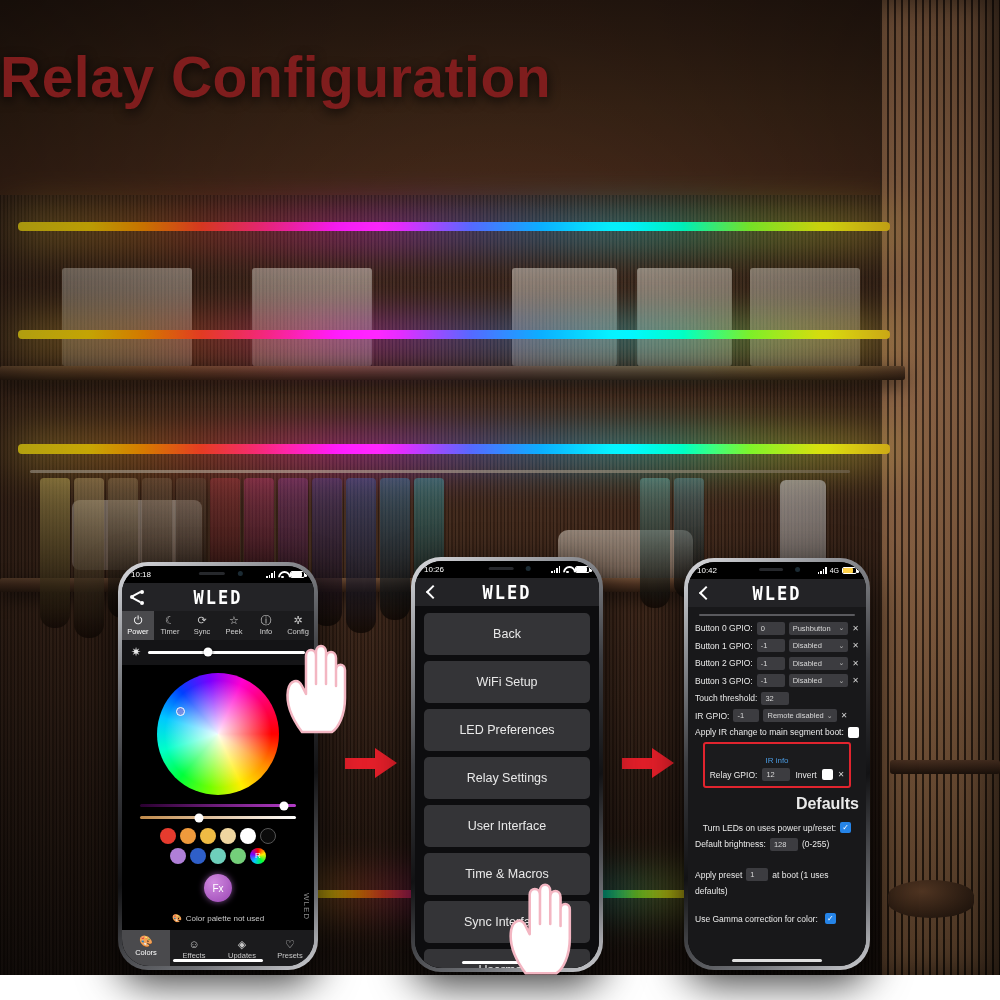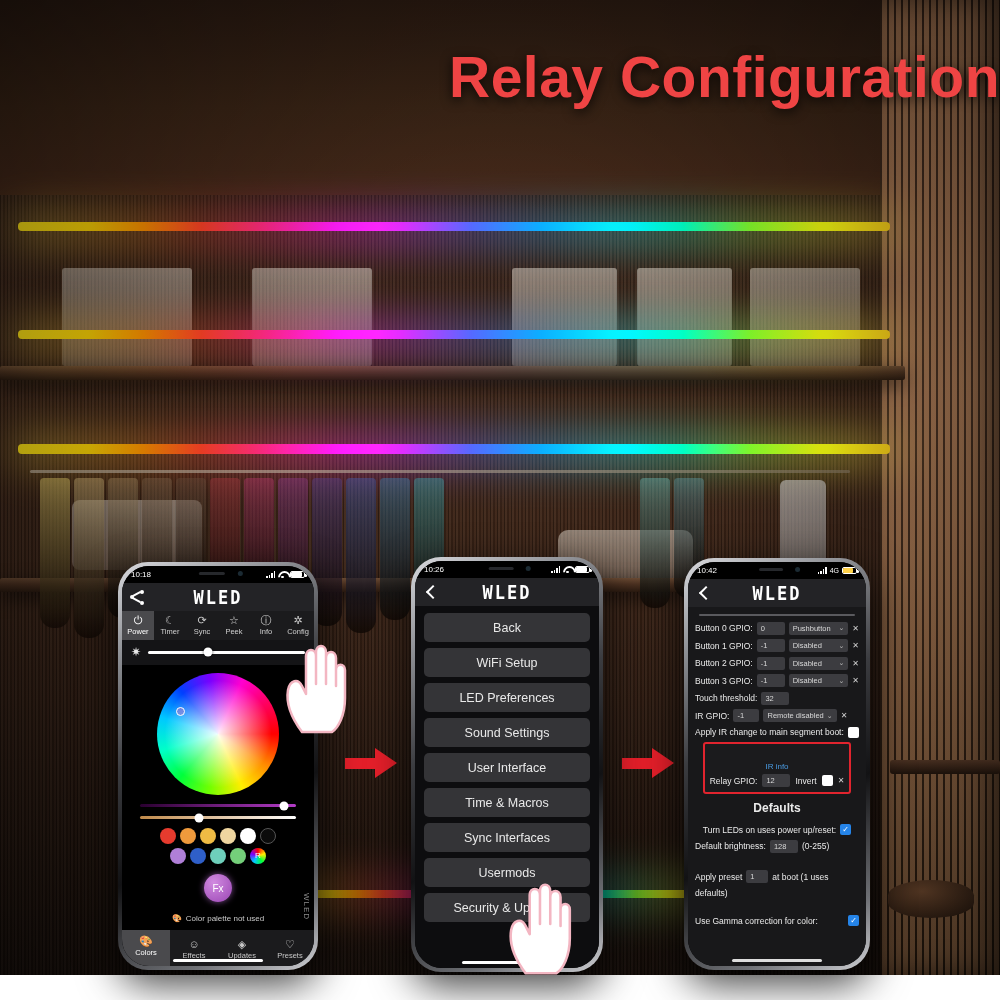--- a/index.html
+++ b/index.html
@@ -89,21 +89,21 @@
   }
   .rod {
     position: absolute; height: 3px; border-radius: 2px;
     background: linear-gradient(90deg,#d8cdbb,#8a7c68);
     opacity:.6;
   }
 
   
   .heading-wrap {
     position: absolute; left: 0; top: 48px; width: 1000px;
-    text-align: right; z-index: 40; color: #ef4444;
+    text-align: left; z-index: 40; color: #7f1d1d;
   }
   .h-title {
     font-size: 57px; font-weight: bold; letter-spacing: .5px;
     text-shadow: 0 3px 12px rgba(0,0,0,.8);
     line-height: 1.05;
   }
   .h-sub {
     margin-top: 14px; font-size: 30px; font-weight: 300;
     line-height: 1.32; text-shadow: 0 2px 9px rgba(0,0,0,.85);
   }
@@ -287,21 +287,21 @@
   .tab .ic { display:block; font-size:11px; line-height:13px; }
   .home-ind {
     position:absolute; left:50%; transform:translateX(-50%); bottom:4px;
     width:90px; height:3px; border-radius:2px; background:#fff; z-index:12;
   }
 
   
   .menu-wrap { padding: 7px 9px 0; background:#0d0d0f; height: 100%; }
   .menu-btn {
     background:#343437; color:#e9e9e9; border-radius:5px;
-    height: 29px; display:flex; align-items:center; justify-content:center;
+    height: 42px; display:flex; align-items:center; justify-content:center;
     font-size: 12.5px; margin-bottom: 6px;
   }
 
   
   .cfg { background:#18181a; padding: 5px 7px 0; height:100%; color:#eaeaea; font-size:8.5px; }
   .cfg-hr { height:1.5px; background:#5a5a5e; margin: 2px 4px 6px; border-radius:1px; }
   .cfg-row { display:flex; align-items:center; gap:4px; margin-bottom:4.5px; }
   .cfg-row.ctr { justify-content:flex-start; }
   .lbl { white-space:nowrap; }
   .inp {
@@ -320,26 +320,26 @@
   .xmark { color:#d0d0d0; font-size:8px; }
   .chk-w {
     width:11px;height:11px;background:#fff;border-radius:2px;flex:0 0 auto;
   }
   .chk-b {
     width:11px;height:11px;background:#2584e8;border-radius:2px;flex:0 0 auto;
     color:#fff; font-size:8px; line-height:11px; text-align:center;
   }
   .relay-box {
     border: 2px solid #e1242e; border-radius: 3px;
-    padding: 18px 4px 5px; margin: 4px 8px 5px;
+    padding: 12px 4px 5px; margin: 4px 8px 5px;
     background: #1b1b1d;
   }
   .ir-info { text-align:center; color:#4a9ae0; font-size:8px; margin-bottom:3px; }
   .relay-line { display:flex; align-items:center; justify-content:center; gap:5px; }
-  .defaults-h { text-align:center; font-weight:bold; font-size:12px; margin: 7px 0 9px; }
+  .defaults-h { text-align:right; font-weight:bold; font-size:16px; margin: 7px 0 9px; }
   .sp { height: 13px; }
 
   
   .hand { position:absolute; z-index:60; }
   .tap-ring {
     position:absolute; width:18px;height:18px;border-radius:50%;
     border:1.5px solid rgba(255,90,110,.85);
   }
 </style>
 </head>
@@ -569,21 +569,21 @@
 
     <div class="wled-header">
       <span class="back-chevron"></span>
       <span class="wled-logo">WLED</span>
     </div>
 
     <div class="menu-wrap">
       <div class="menu-btn">Back</div>
       <div class="menu-btn">WiFi Setup</div>
       <div class="menu-btn">LED Preferences</div>
-      <div class="menu-btn">Sound Settings</div>
+      <div class="menu-btn">Relay Settings</div>
       <div class="menu-btn">User Interface</div>
       <div class="menu-btn">Time &amp; Macros</div>
       <div class="menu-btn">Sync Interfaces</div>
       <div class="menu-btn">Usermods</div>
       <div class="menu-btn">Security &amp; Updates</div>
     </div>
     <div class="home-ind"></div>
   </div>
 </div>
 
@@ -714,20 +714,20 @@
         <span class="lbl">Apply preset</span>
         <span class="inp w22">1</span>
         <span class="lbl">at boot (1 uses</span>
       </div>
       <div class="cfg-row ctr">
         <span class="lbl">defaults)</span>
       </div>
 
       <div class="sp"></div>
 
-      <div class="cfg-row" style="justify-content:space-between;gap:7px;">
+      <div class="cfg-row" style="justify-content:flex-start;gap:7px;">
         <span class="lbl">Use Gamma correction for color:</span>
         <span class="chk-b">✓</span>
       </div>
     </div>
     <div class="home-ind" style="background:#ddd;"></div>
   </div>
 </div>
 
 </body></html>

